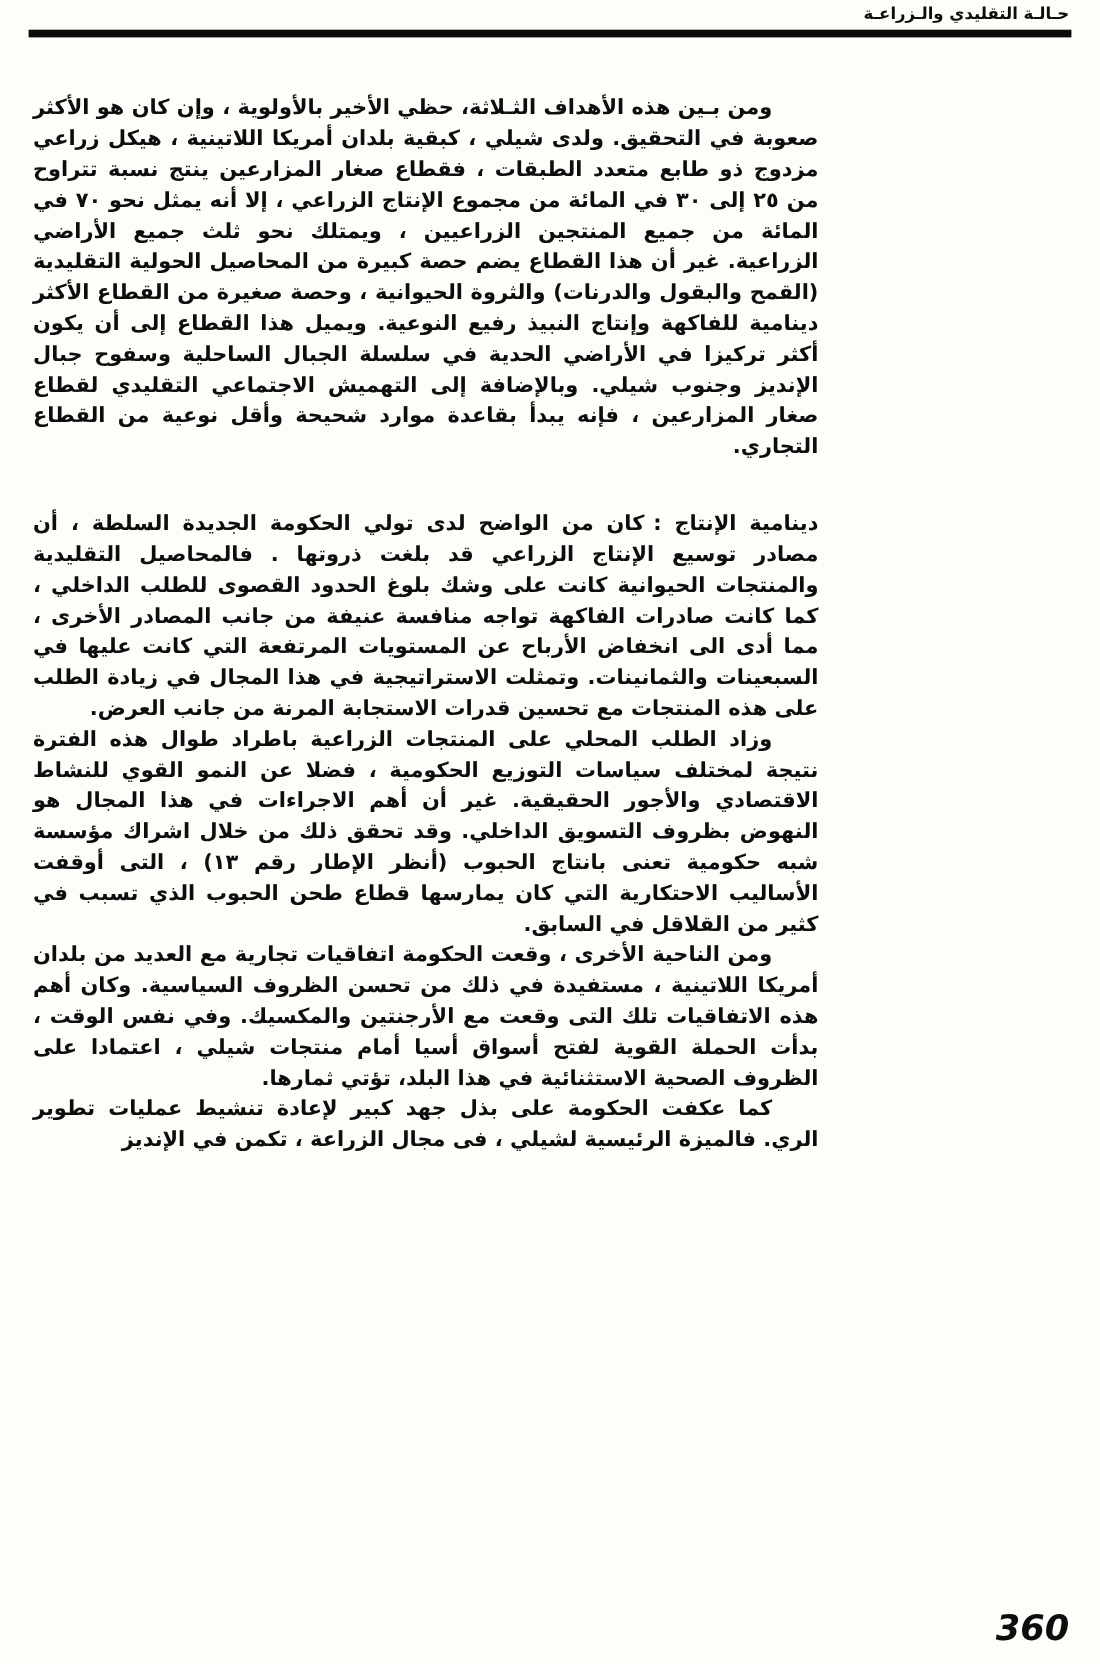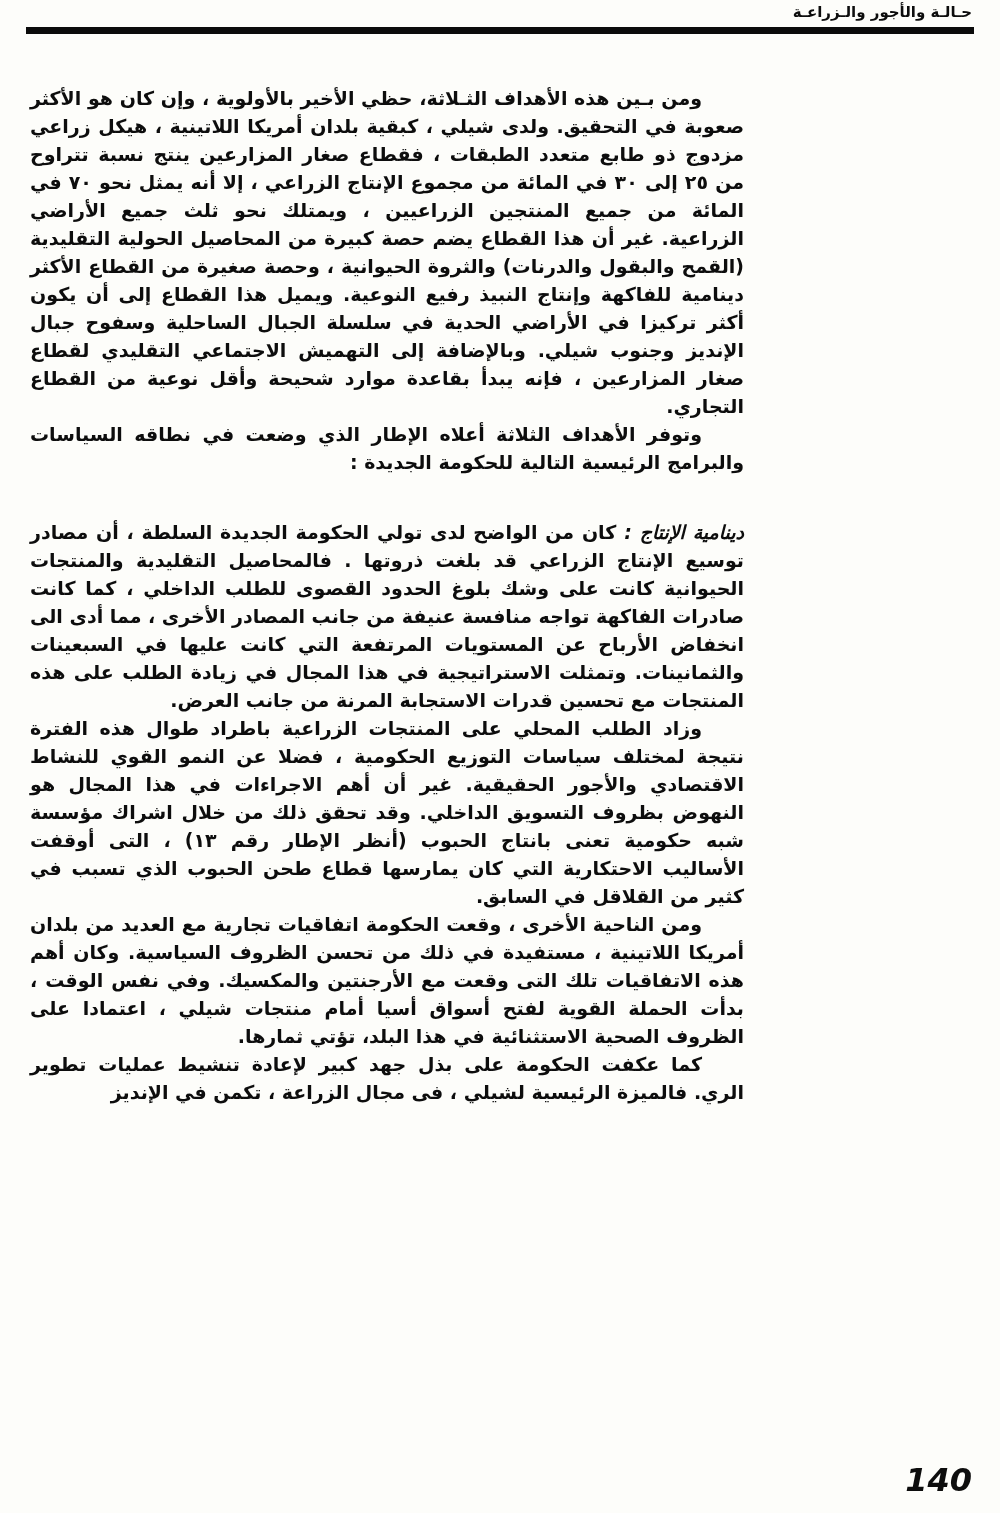--- a/index.html
+++ b/index.html
@@ -49,53 +49,51 @@
   .body-text p {
     margin: 0;
   }
   .body-text p.indented {
     text-indent: 42px; 
   }
   .body-text p.section-lead {
     margin-top: 42px;
   }
   .lead-label {
-    font-style: italic;
     margin-inline-end: 8px;
   }
   .page-number {
     position: absolute;
     bottom: 14px;
     right: 28px;
     font-size: 32px;
     font-weight: 900;
     font-style: italic;
     direction: rtl;
   }
 </style>
 </head>
 <body>
 
 <div class="page">
 
-  <div class="header-title">حـالـة والأجور والـزراعـة</div>
+  <div class="header-title">حـالـة التقليدي والـزراعـة</div>
 
   <div class="header-rule"></div>
 
   <div class="body-text">
 
     <p class="indented">ومن بـين هذه الأهداف الثـلاثة، حظي الأخير بالأولوية ، وإن كان هو الأكثر صعوبة في التحقيق. ولدى شيلي ، كبقية بلدان أمريكا اللاتينية ، هيكل زراعي مزدوج ذو طابع متعدد الطبقات ، فقطاع صغار المزارعين ينتج نسبة تتراوح من ٢٥ إلى ٣٠ في المائة من مجموع الإنتاج الزراعي ، إلا أنه يمثل نحو ٧٠ في المائة من جميع المنتجين الزراعيين ، ويمتلك نحو ثلث جميع الأراضي الزراعية. غير أن هذا القطاع يضم حصة كبيرة من المحاصيل الحولية التقليدية (القمح والبقول والدرنات) والثروة الحيوانية ، وحصة صغيرة من القطاع الأكثر دينامية للفاكهة وإنتاج النبيذ رفيع النوعية. ويميل هذا القطاع إلى أن يكون أكثر تركيزا في الأراضي الحدية في سلسلة الجبال الساحلية وسفوح جبال الإنديز وجنوب شيلي. وبالإضافة إلى التهميش الاجتماعي التقليدي لقطاع صغار المزارعين ، فإنه يبدأ بقاعدة موارد شحيحة وأقل نوعية من القطاع التجاري.</p>
 
-    <p class="indented">وتوفر الأهداف الثلاثة أعلاه الإطار الذي وضعت في نطاقه السياسات والبرامج الرئيسية التالية للحكومة الجديدة :</p>
 
     <p class="section-lead"><span class="lead-label">دينامية الإنتاج :</span><span>كان من الواضح لدى تولي الحكومة الجديدة السلطة ، أن مصادر توسيع الإنتاج الزراعي قد بلغت ذروتها . فالمحاصيل التقليدية والمنتجات الحيوانية كانت على وشك بلوغ الحدود القصوى للطلب الداخلي ، كما كانت صادرات الفاكهة تواجه منافسة عنيفة من جانب المصادر الأخرى ، مما أدى الى انخفاض الأرباح عن المستويات المرتفعة التي كانت عليها في السبعينات والثمانينات. وتمثلت الاستراتيجية في هذا المجال في زيادة الطلب على هذه المنتجات مع تحسين قدرات الاستجابة المرنة من جانب العرض.</span></p>
 
     <p class="indented">وزاد الطلب المحلي على المنتجات الزراعية باطراد طوال هذه الفترة نتيجة لمختلف سياسات التوزيع الحكومية ، فضلا عن النمو القوي للنشاط الاقتصادي والأجور الحقيقية. غير أن أهم الاجراءات في هذا المجال هو النهوض بظروف التسويق الداخلي. وقد تحقق ذلك من خلال اشراك مؤسسة شبه حكومية تعنى بانتاج الحبوب (أنظر الإطار رقم ١٣) ، التى أوقفت الأساليب الاحتكارية التي كان يمارسها قطاع طحن الحبوب الذي تسبب في كثير من القلاقل في السابق.</p>
 
     <p class="indented">ومن الناحية الأخرى ، وقعت الحكومة اتفاقيات تجارية مع العديد من بلدان أمريكا اللاتينية ، مستفيدة في ذلك من تحسن الظروف السياسية. وكان أهم هذه الاتفاقيات تلك التى وقعت مع الأرجنتين والمكسيك. وفي نفس الوقت ، بدأت الحملة القوية لفتح أسواق أسيا أمام منتجات شيلي ، اعتمادا على الظروف الصحية الاستثنائية في هذا البلد، تؤتي ثمارها.</p>
 
     <p class="indented">كما عكفت الحكومة على بذل جهد كبير لإعادة تنشيط عمليات تطوير الري. فالميزة الرئيسية لشيلي ، فى مجال الزراعة ، تكمن في الإنديز</p>
 
   </div>
 
-  <div class="page-number">140</div>
+  <div class="page-number">360</div>
 
 </div>
 
 </body></html>

